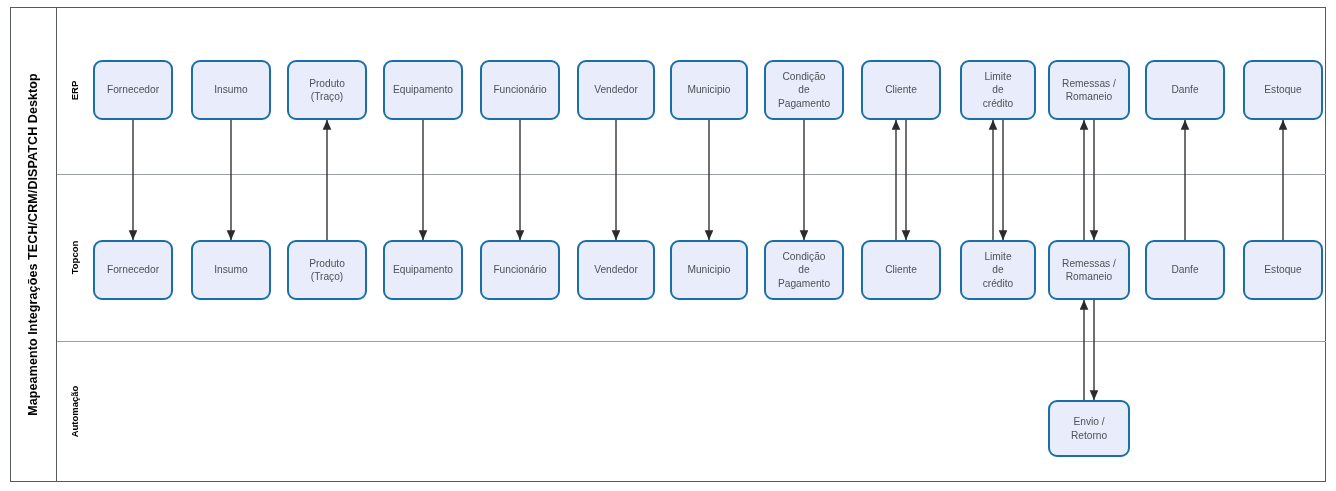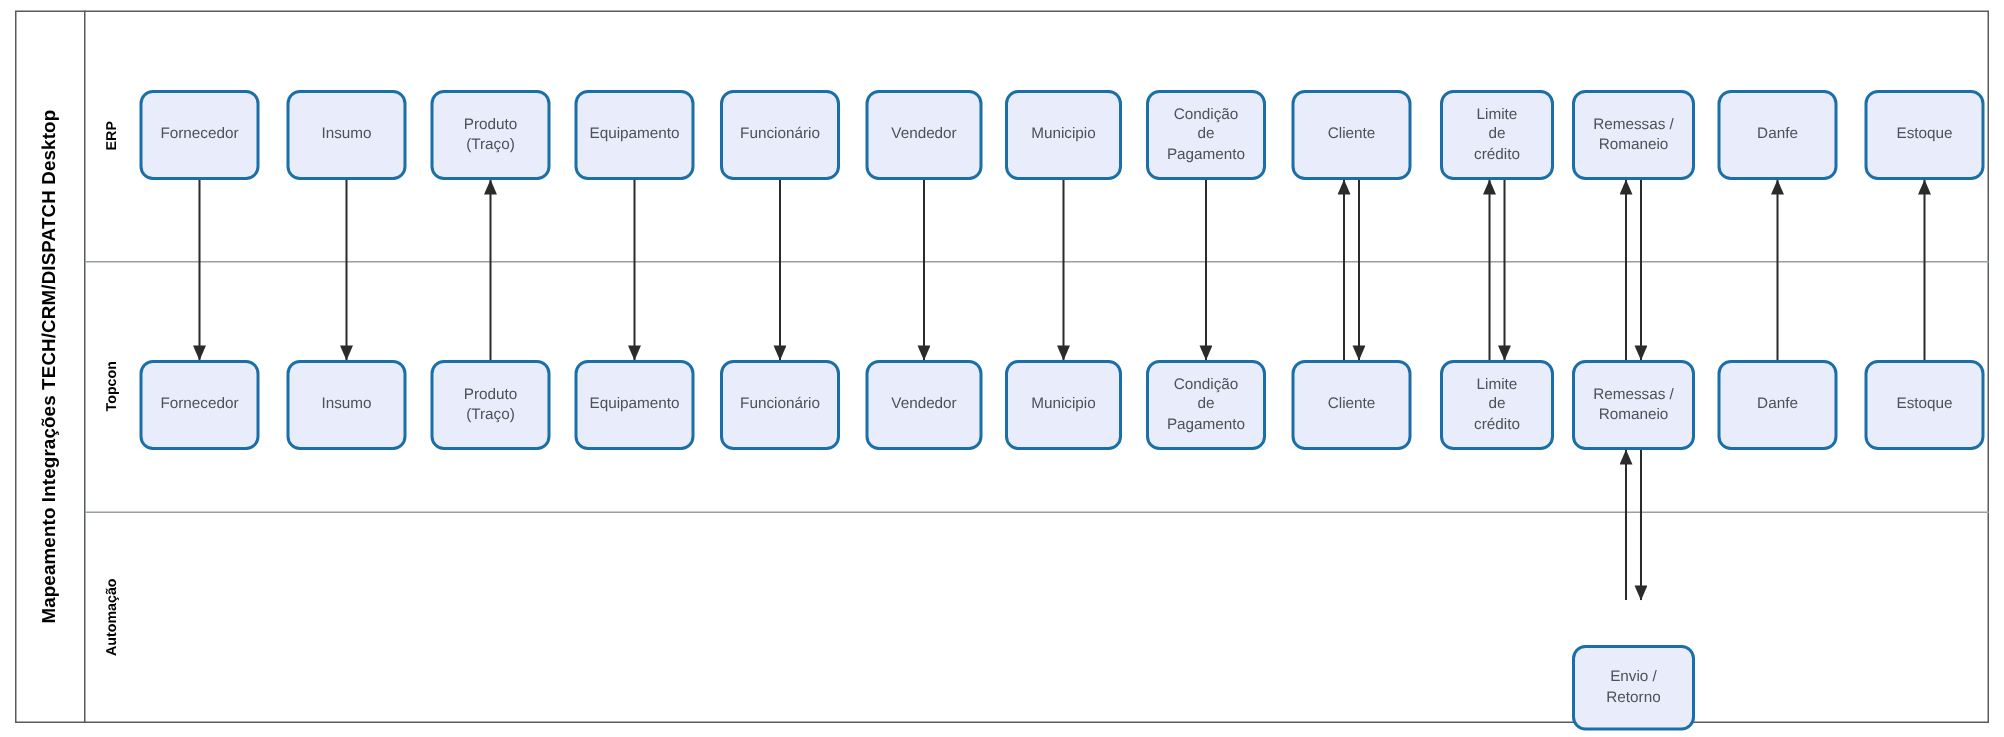--- a/index.html
+++ b/index.html
@@ -136,17 +136,17 @@
       <div class="node" style="left: 861px; top: 240px; width: 80px; height: 60px;">Cliente</div>
       <div class="node" style="left: 960px; top: 240px; width: 76px; height: 60px;">Limite
 de
 crédito</div>
       <div class="node" style="left: 1048px; top: 240px; width: 82px; height: 60px;">Remessas /
 Romaneio</div>
       <div class="node" style="left: 1145px; top: 240px; width: 80px; height: 60px;">Danfe</div>
       <div class="node" style="left: 1243px; top: 240px; width: 80px; height: 60px;">Estoque</div>
     </div>
   <div id="nodes-automacao">
-      <div class="node" style="left: 1048px; top: 400px; width: 82px; height: 57px; margin-top: 30px;">Envio /
+      <div class="node" style="left: 1048px; top: 400px; width: 82px; height: 57px;">Envio /
 Retorno</div>
     </div>
 
 </div>
 
 </body></html>

